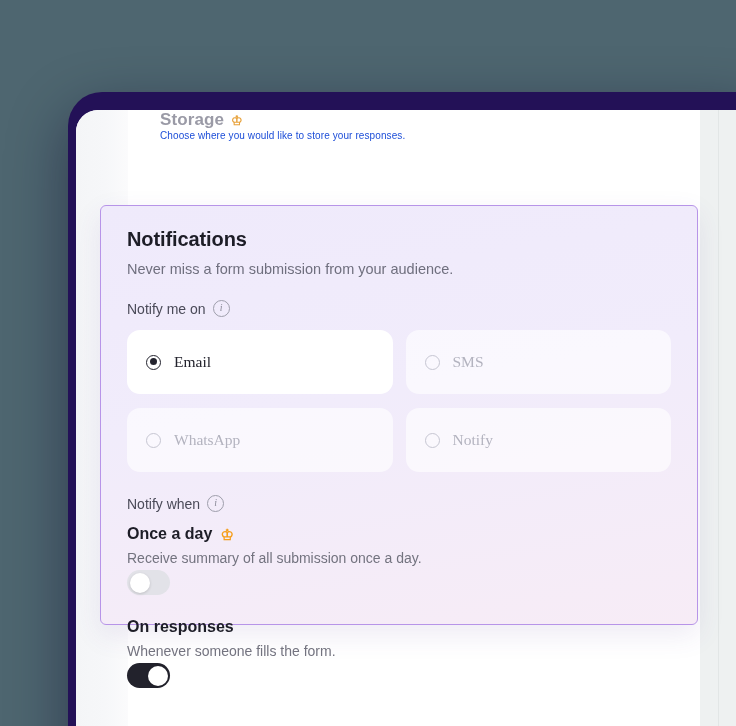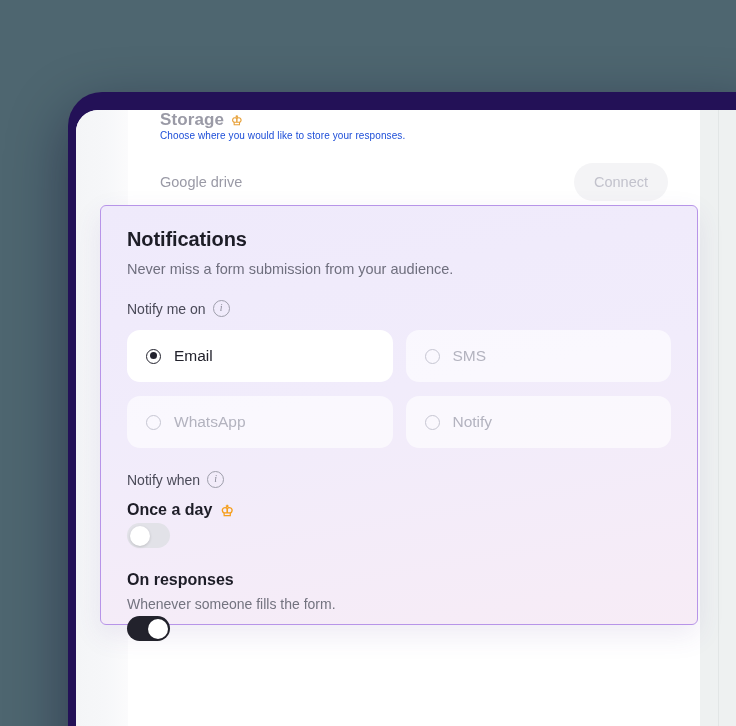--- a/index.html
+++ b/index.html
@@ -191,26 +191,27 @@
   .radio-grid {
     margin-top: 13px;
     display: grid;
     grid-template-columns: 1fr 1fr;
     gap: 14px 13px;
   }
   .radio-tile {
     display: flex;
     align-items: center;
     gap: 13px;
-    height: 52px;
+    height: 64px;
     padding: 0 19px;
     box-sizing: border-box;
     background: #ffffff;
     border-radius: 13px;
     cursor: pointer;
+    font-family: Liberation Serif, serif;
   }
   .radio-tile.muted { background: rgba(255,255,255,0.62); }
   .radio-dot {
     width: 15px;
     height: 15px;
     border-radius: 50%;
     border: 1.6px solid #c6c6d2;
     box-sizing: border-box;
     flex: 0 0 auto;
     position: relative;
@@ -299,24 +300,20 @@
     <div class="app-rail-right"></div>
 
     <div class="content-col">
 
       <div class="section" style="padding-top:0;">
         <div class="section-title">
           <span>Storage</span>
           <span class="crown">♔</span>
         </div>
         <div class="section-desc">Choose where you would like to store your responses.</div>
-        <div class="section-row">
-          <span class="section-row-label">Google drive</span>
-          <button class="connect-btn">Connect</button>
-        </div>
       </div>
 
     </div>
   </div>
 
   <div class="notif-card">
 
     <div class="notif-title">Notifications</div>
     <div class="notif-sub">Never miss a form submission from your audience.</div>
 
@@ -353,20 +350,21 @@
       <span>Notify when</span>
       <span class="info-icon">i</span>
     </div>
 
     <div class="toggle-row">
       <div class="toggle-row-text">
         <div class="toggle-row-title">
           <span>Once a day</span>
           <span class="crown bright">♔</span>
         </div>
+        <div class="toggle-row-desc">Receive summary of all submission once  a day.</div>
       </div>
       <div class="switch">
         <span class="knob"></span>
       </div>
     </div>
 
     <div class="toggle-row" style="margin-top:22px;">
       <div class="toggle-row-text">
         <div class="toggle-row-title">
           <span>On responses</span>

